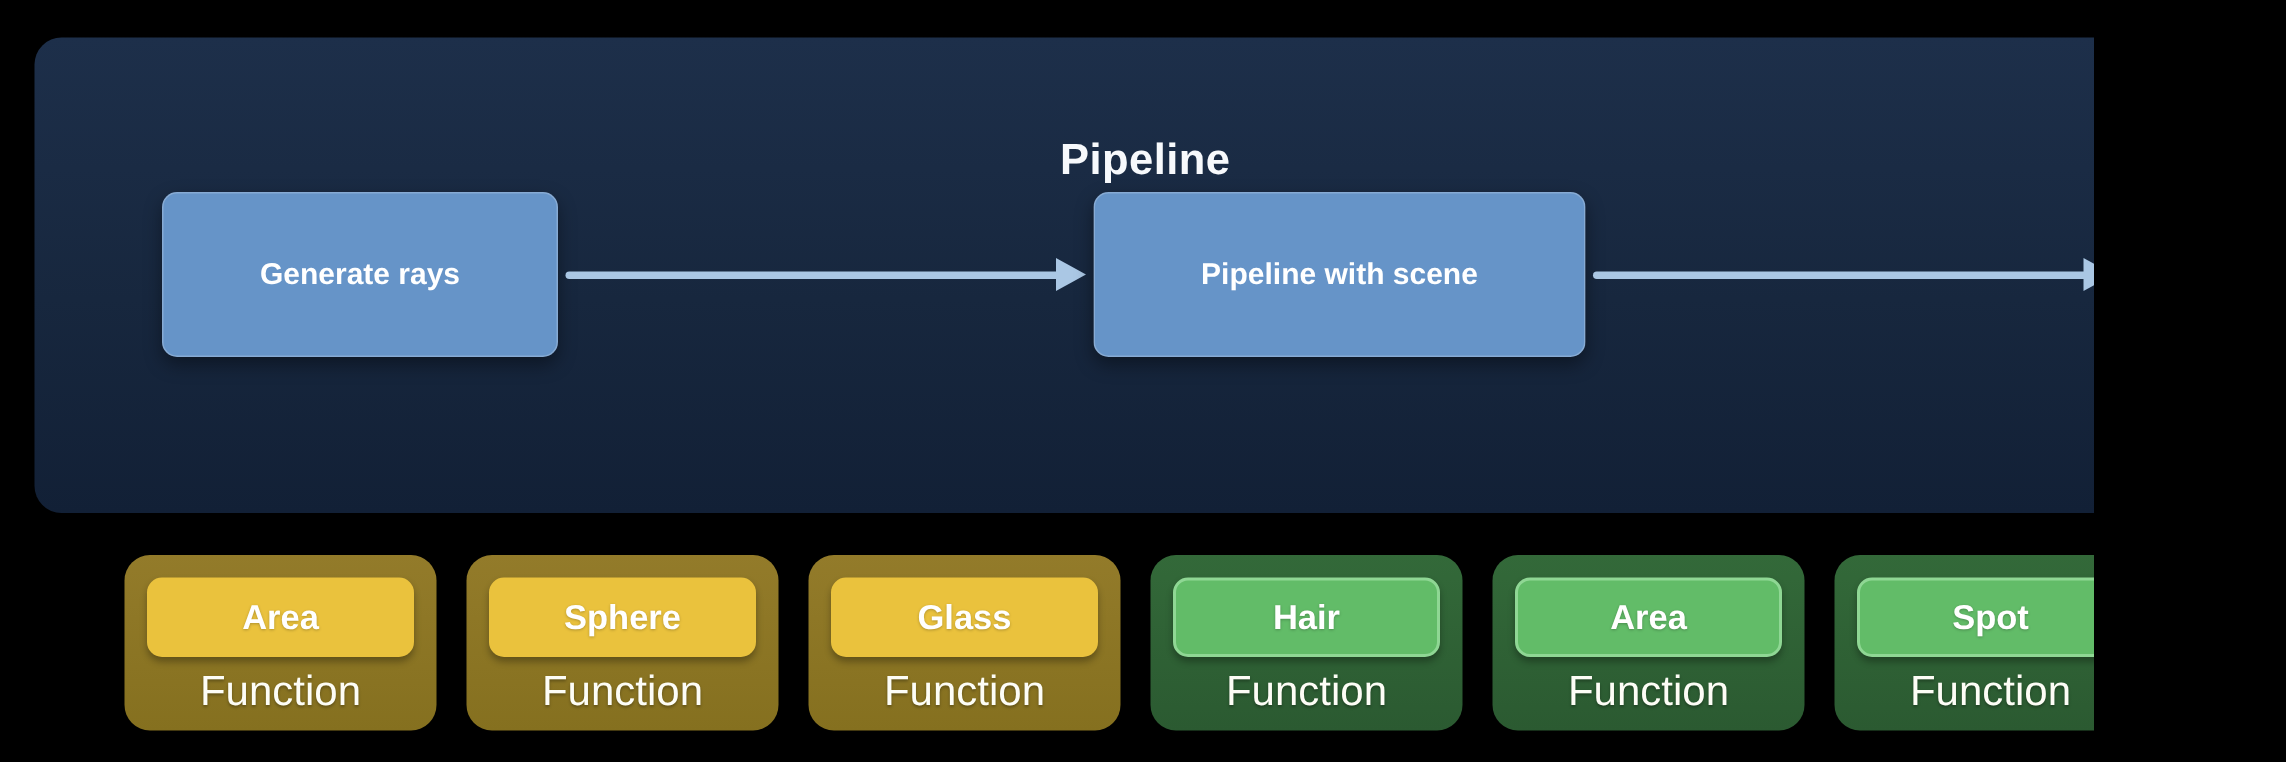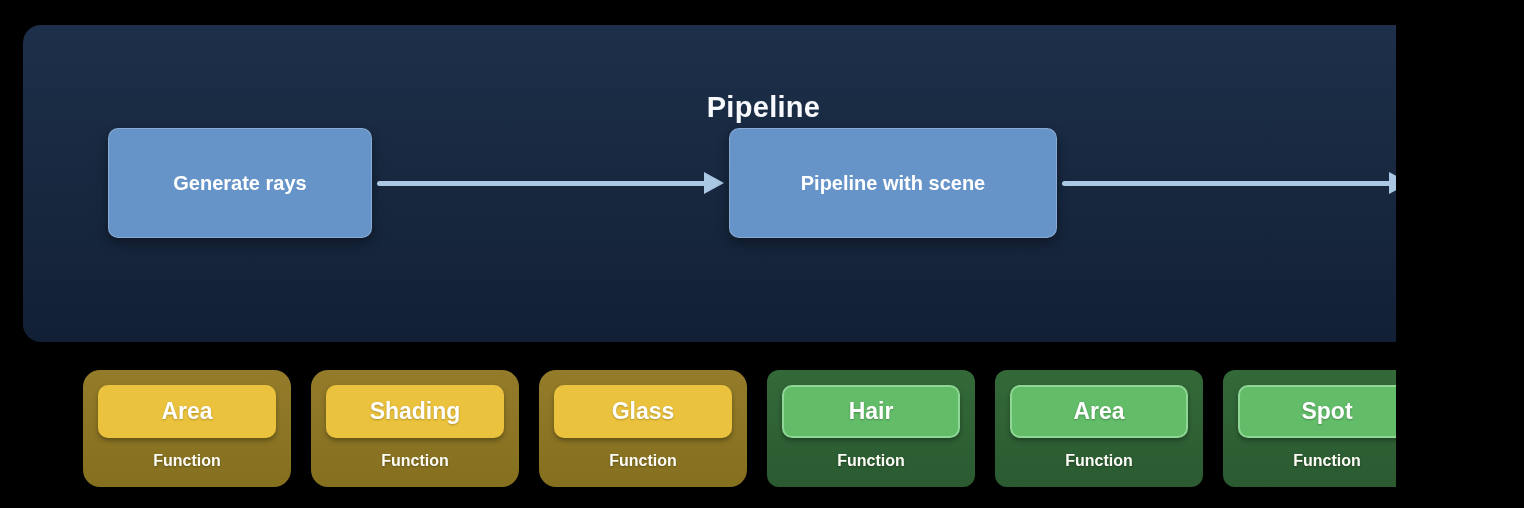--- a/index.html
+++ b/index.html
@@ -40,33 +40,33 @@
     border-top:11px solid transparent;border-bottom:11px solid transparent;
   }
   
   .cards{position:absolute;left:83px;top:370px;display:flex;gap:20px;}
   .card{
     width:208px;height:117px;border-radius:17px;
     display:flex;flex-direction:column;align-items:center;
     box-sizing:border-box;padding-top:15px;
   }
   .theme-gold{background:linear-gradient(180deg,#937b2a 0%,#85701f 100%);}
-  .theme-green{background:linear-gradient(180deg,#336939 0%,#2b5a31 100%);border-radius:12px;}
+  .theme-green{background:linear-gradient(180deg,#336939 0%,#2b5a31 100%);}
   .chip{
     width:178px;height:53px;border-radius:10px;
     display:flex;align-items:center;justify-content:center;
     color:#fff;font-weight:700;font-size:23px;box-sizing:border-box;
     box-shadow:0 3px 5px rgba(0,0,0,0.3);
     text-shadow:0 1px 2px rgba(0,0,0,0.25);
   }
   .theme-gold .chip{background:var(--gold-chip,#eac23d);border:2px solid #f2d express467;border-color:#f2d467;}
   .theme-green .chip{background:var(--green-chip,#62bc68);border:2px solid #8fd794;}
   .sublabel{
     flex:1;display:flex;align-items:center;
-    color:#fdfdf6;font-weight:700;font-size:16px;padding-bottom:3px;
+    color:#fdfdf6;font-weight:400;font-size:28px;padding-bottom:3px;
     text-shadow:0 1px 2px rgba(0,0,0,0.3);
   }
 </style>
 </head>
 <body>
 
 <div class="stage" style="--bg: #000000; --step-box: #6694c8; --arrow: #aac7e4; --gold-chip: #eac23d; --green-chip: #62bc68;">
   <section class="panel">
     <h1 class="panel-title">Pipeline</h1>
     <div class="flow" id="flow">
@@ -81,21 +81,21 @@
           <span class="head"></span>
         </div>
       </div>
   </section>
   <div class="cards" id="cards">
       <div class="card theme-gold">
         <div class="chip">Area</div>
         <div class="sublabel">Function</div>
       </div>
       <div class="card theme-gold">
-        <div class="chip">Shading</div>
+        <div class="chip">Sphere</div>
         <div class="sublabel">Function</div>
       </div>
       <div class="card theme-gold">
         <div class="chip">Glass</div>
         <div class="sublabel">Function</div>
       </div>
       <div class="card theme-green">
         <div class="chip">Hair</div>
         <div class="sublabel">Function</div>
       </div>

